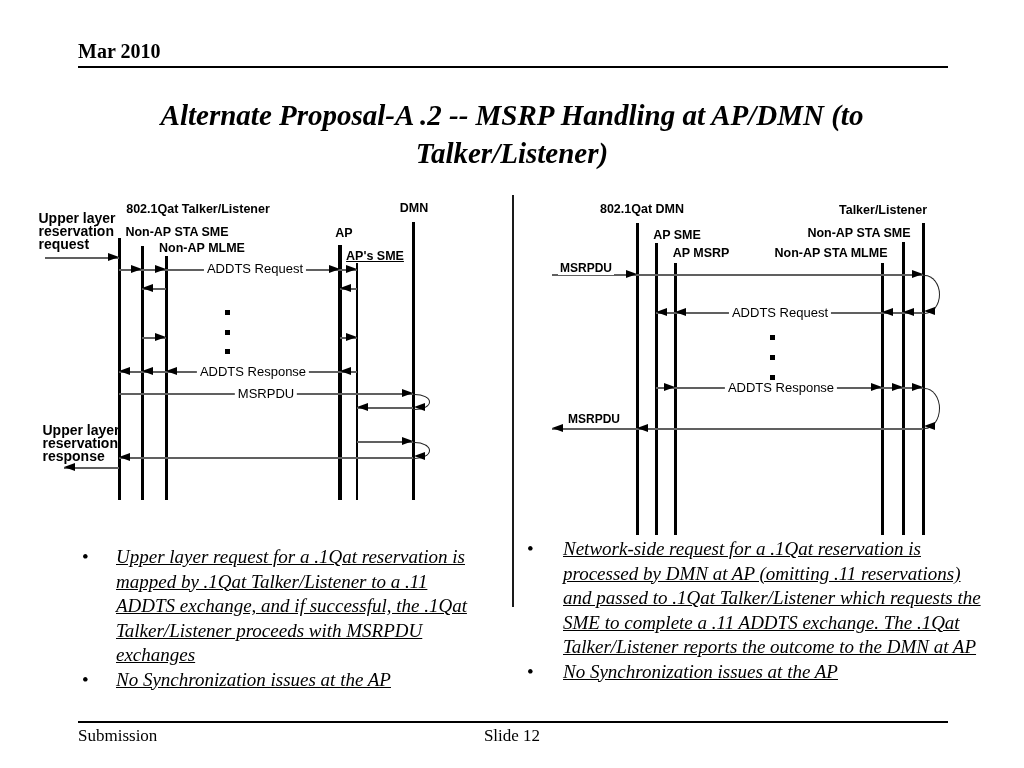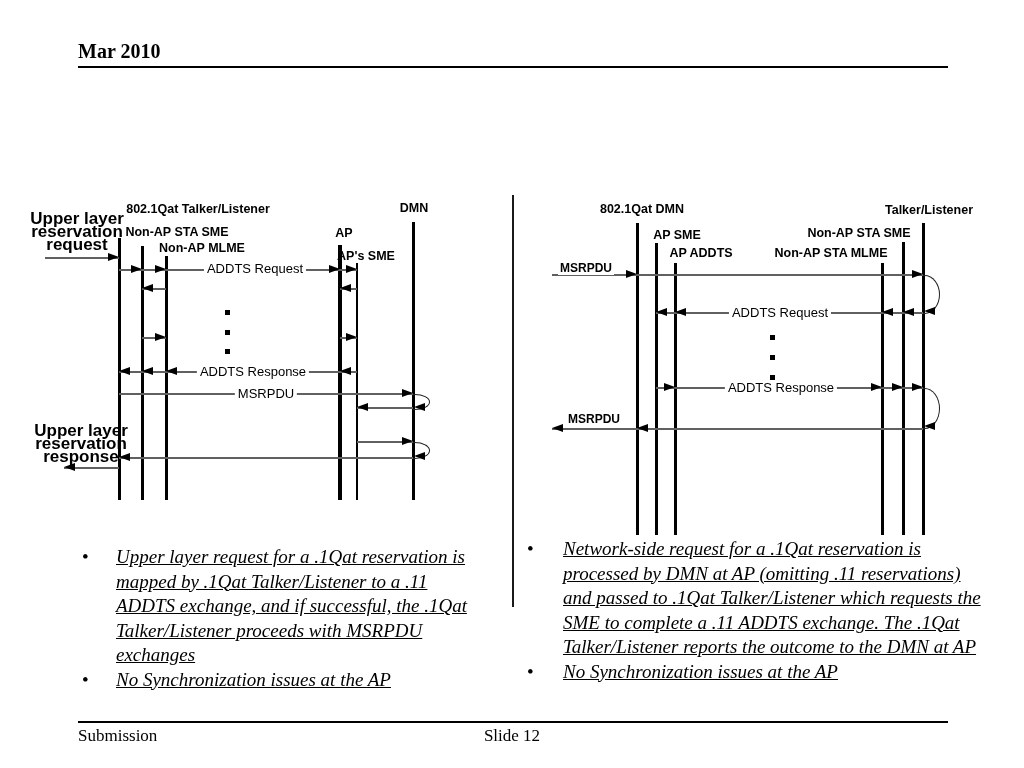--- a/index.html
+++ b/index.html
@@ -27,22 +27,22 @@
   .aline{position:absolute;height:1.4px;background:#606060;z-index:1;}
   .ahead{position:absolute;width:0;height:0;border-top:4.6px solid transparent;
          border-bottom:4.6px solid transparent;z-index:2;}
   .ahead.right{border-left:11px solid #000;}
   .ahead.left{border-right:11px solid #000;}
   .loop{position:absolute;width:16px;border:1.6px solid #222;border-left:none;
         border-radius:0 90% 90% 0 / 0 50% 50% 0;z-index:1;}
   .dot{position:absolute;width:4.6px;height:4.6px;background:#000;}
   .lbl-entity{position:absolute;transform:translateX(-50%);font-weight:bold;font-size:12.5px;
               white-space:nowrap;z-index:3;}
-  .lbl-side{position:absolute;transform:translateX(-50%);font-weight:bold;font-size:17px;
-            line-height:13px;text-align:center;white-space:pre-line;z-index:3;}
+  .lbl-side{position:absolute;transform:translateX(-50%);font-weight:bold;font-size:14px;
+            line-height:13px;text-align:left;white-space:pre-line;z-index:3;}
   .lbl-msg{position:absolute;transform:translateX(-50%);font-size:13px;line-height:14px;
            white-space:nowrap;background:#fff;padding:0 3px;z-index:3;}
   .lbl-msgb{position:absolute;transform:translateX(-50%);font-weight:bold;font-size:12px;
             line-height:13px;white-space:nowrap;background:#fff;padding:0 2px;z-index:3;}
   
   .notes{position:absolute;font-family:"Liberation Serif",serif;font-style:italic;
          font-size:19px;line-height:24.5px;}
   .notes ul{margin:0;padding:0;list-style:none;}
   .notes li{position:relative;padding-left:44px;text-decoration:underline;}
   .notes li::before{content:"\2022";position:absolute;left:10px;font-style:normal;}
@@ -51,20 +51,21 @@
   .notes-right li{padding-left:46px;}
 </style>
 </head>
 <body>
 
 <div class="page">
 
   <div class="hdr-date">Mar 2010</div>
   <div class="hdr-line"></div>
 
+  <div class="title">Alternate Proposal-A .2 -- MSRP Handling at AP/DMN (to Talker/Listener)</div>
 
   <div class="diagram-layer">
     <div class="divider"></div>
   <div class="lifeline" style="left: 117.5px; top: 238px; width: 3px; height: 262px;"></div>
       <div class="lifeline" style="left: 140.5px; top: 246px; width: 3px; height: 254px;"></div>
       <div class="lifeline" style="left: 164.5px; top: 256px; width: 3px; height: 244px;"></div>
       <div class="lifeline" style="left: 338px; top: 245px; width: 4px; height: 255px;"></div>
       <div class="lifeline" style="left: 356.25px; top: 263px; width: 1.5px; height: 237px;"></div>
       <div class="lifeline" style="left: 411.5px; top: 222px; width: 3px; height: 278px;"></div>
       <div class="lifeline" style="left: 635.5px; top: 223px; width: 3px; height: 312px;"></div>
@@ -73,32 +74,32 @@
       <div class="lifeline" style="left: 880.5px; top: 263px; width: 3px; height: 272px;"></div>
       <div class="lifeline" style="left: 901.5px; top: 242px; width: 3px; height: 293px;"></div>
       <div class="lifeline" style="left: 921.5px; top: 223px; width: 3px; height: 312px;"></div>
       <div class="lbl-entity" style="left: 198px; top: 202px;">802.1Qat Talker/Listener</div>
       <div class="lbl-side" style="left: 77px; top: 212px;">Upper layer
 reservation
 request</div>
       <div class="lbl-entity" style="left: 177px; top: 225px;">Non-AP STA SME</div>
       <div class="lbl-entity" style="left: 202px; top: 241px;">Non-AP MLME</div>
       <div class="lbl-entity" style="left: 344px; top: 226px;">AP</div>
-      <div class="lbl-entity" style="left: 366px; top: 249px;">AP's SME</div>
+      <div class="lbl-entity" style="left: 375px; top: 249px; text-decoration: underline;">AP's SME</div>
       <div class="lbl-entity" style="left: 414px; top: 201px;">DMN</div>
       <div class="lbl-msg" style="left: 255px; top: 262px;">ADDTS Request</div>
       <div class="lbl-msg" style="left: 253px; top: 365px;">ADDTS Response</div>
       <div class="lbl-msg" style="left: 266px; top: 387px;">MSRPDU</div>
       <div class="lbl-side" style="left: 81px; top: 424px;">Upper layer
 reservation
 response</div>
       <div class="lbl-entity" style="left: 642px; top: 202px;">802.1Qat DMN</div>
-      <div class="lbl-entity" style="left: 929px; top: 203px;">Talker/Listener</div>
+      <div class="lbl-entity" style="left: 883px; top: 203px;">Talker/Listener</div>
       <div class="lbl-entity" style="left: 677px; top: 228px;">AP SME</div>
-      <div class="lbl-entity" style="left: 701px; top: 246px;">AP ADDTS</div>
+      <div class="lbl-entity" style="left: 701px; top: 246px;">AP MSRP</div>
       <div class="lbl-entity" style="left: 859px; top: 226px;">Non-AP STA SME</div>
       <div class="lbl-entity" style="left: 831px; top: 246px;">Non-AP STA MLME</div>
       <div class="lbl-msgb" style="left: 586px; top: 262px;">MSRPDU</div>
       <div class="lbl-msg" style="left: 780px; top: 306px;">ADDTS Request</div>
       <div class="lbl-msg" style="left: 781px; top: 381px;">ADDTS Response</div>
       <div class="lbl-msgb" style="left: 594px; top: 413px;">MSRPDU</div>
       <div class="aline" style="left: 45px; top: 257.3px; width: 74px;"></div>
       <div class="ahead right" style="top: 253.4px; left: 108px;"></div>
       <div class="aline" style="left: 119px; top: 269.3px; width: 23px;"></div>
       <div class="ahead right" style="top: 265.4px; left: 131px;"></div>

